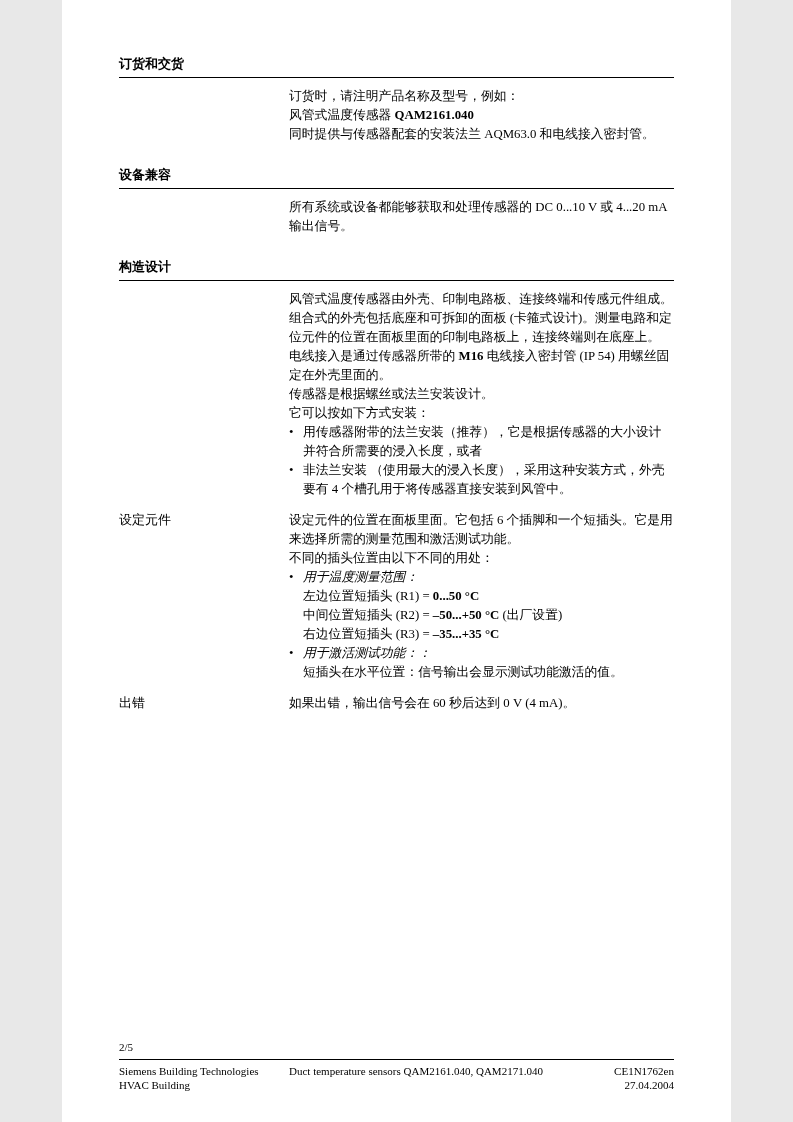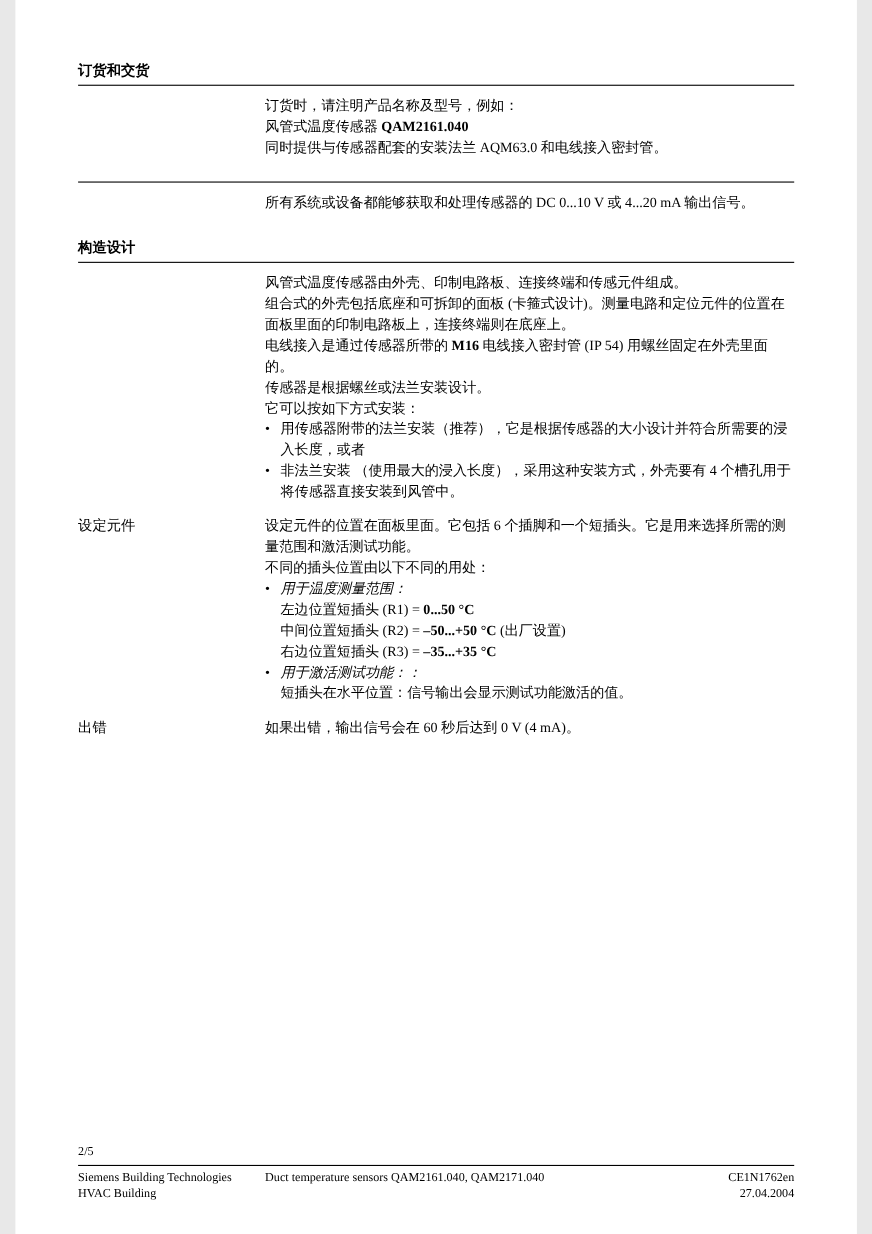--- a/index.html
+++ b/index.html
@@ -1,18 +1,18 @@
 <!DOCTYPE html>
 <html><head>
 <meta charset="utf-8">
 <style>
   html,body { margin:0; padding:0; background:#e8e8e8; }
   .page {
     position:relative;
-    width:765px; height:1122px;
+    width:669px; height:1122px;
     margin:0 auto;
     background:#ffffff;
     box-sizing:border-box;
     padding:54px 57px 0 57px;
     font-family:"Liberation Serif","DejaVu Serif",serif;
     color:#000;
     font-size:12.8px;
     line-height:19px;
     overflow:hidden;
   }
@@ -65,20 +65,21 @@
       <div class="label-col"></div>
       <div class="content">
         <div class="para">订货时，请注明产品名称及型号，例如：</div>
         <div class="para"><span>风管式温度传感器 </span><span class="b">QAM2161.040</span></div>
         <div class="para">同时提供与传感器配套的安装法兰 AQM63.0 和电线接入密封管。</div>
       </div>
     </div>
   </div>
 
   <div class="section">
+    <div class="sec-title">设备兼容</div>
     <hr class="sec-rule">
     <div class="row">
       <div class="label-col"></div>
       <div class="content">
         <div class="para">所有系统或设备都能够获取和处理传感器的 DC 0...10 V 或 4...20 mA 输出信号。</div>
       </div>
     </div>
   </div>
 
 

